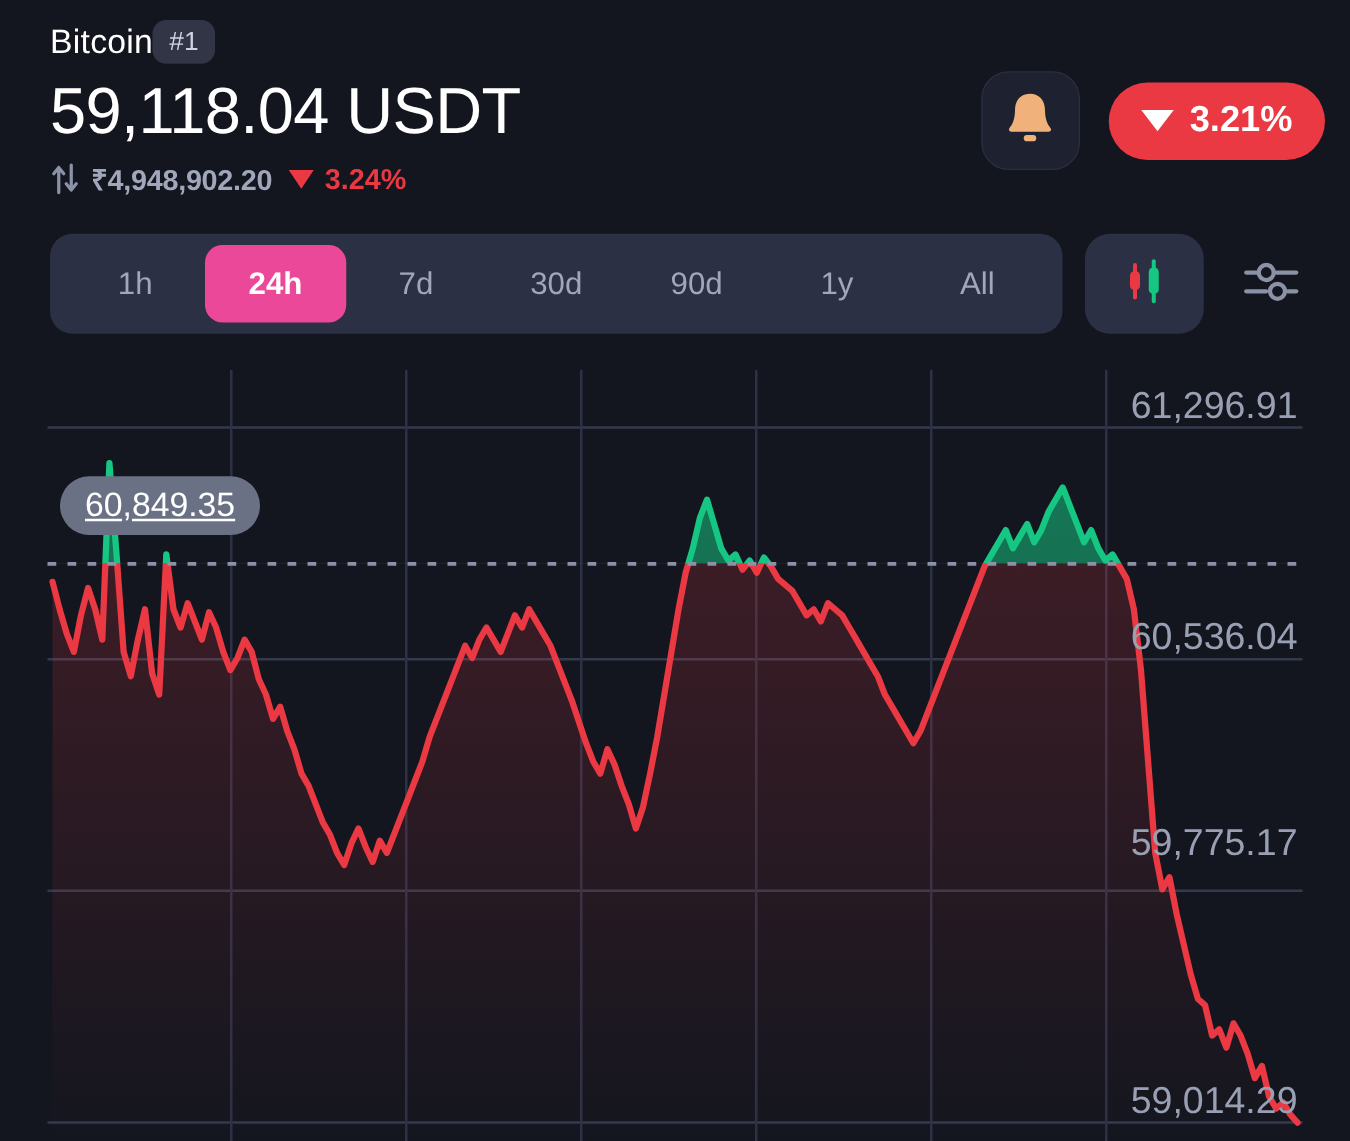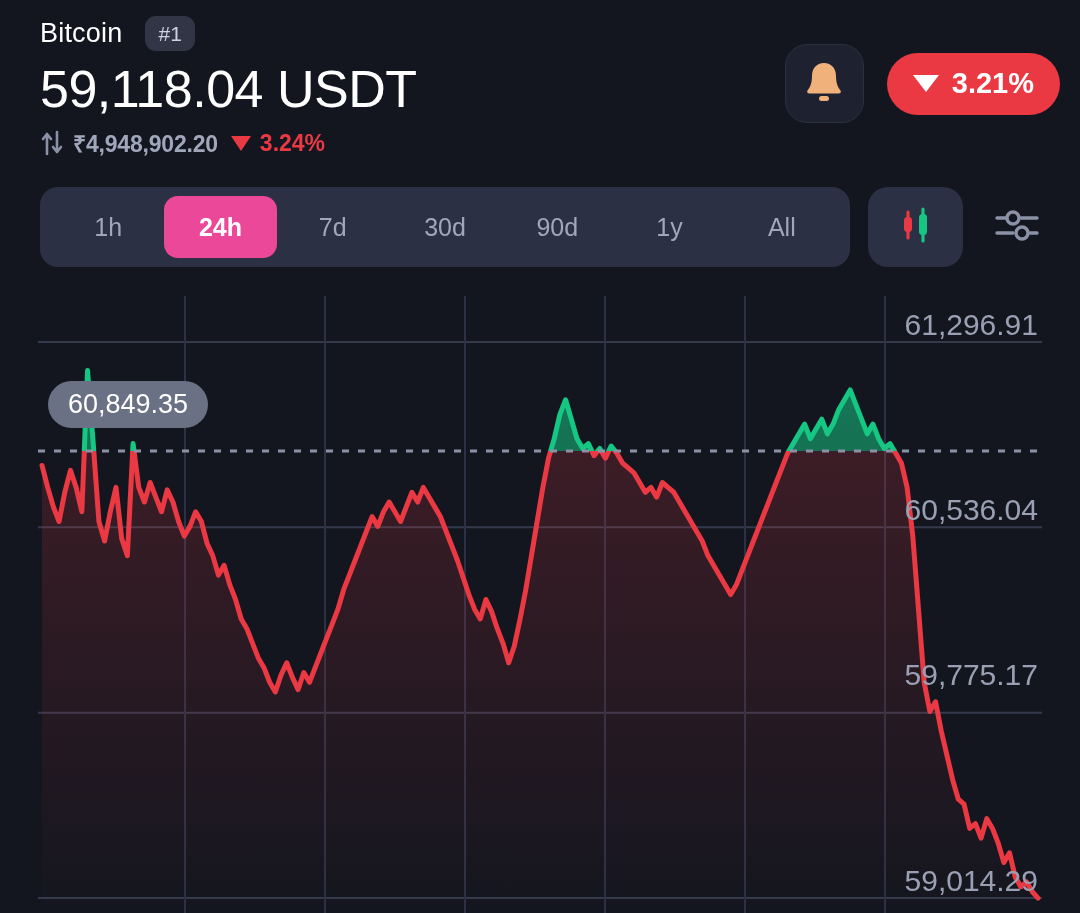--- a/index.html
+++ b/index.html
@@ -6,37 +6,37 @@
   html, body {
     width: 1080px; height: 913px;
     background: #14161f;
     font-family: "Liberation Sans", sans-serif;
     overflow: hidden;
   }
   #app { position: relative; width: 1080px; height: 913px; background: #14161f; }
 
   
   .header { padding: 10px 0 0 40px; }
-  .name-row { display: flex; align-items: center; gap: 23px; height: 46px; }
+  .name-row { display: flex; align-items: center; gap: 0; height: 46px; }
   .coin-name { font-size: 27px; color: #ffffff; font-weight: 400; letter-spacing: .2px; }
   .rank-badge {
     background: #323546; color: #cfd3e0; font-size: 21px;
     border-radius: 11px; padding: 7px 13px; line-height: 1;
   }
   .price-row { display: flex; align-items: center; margin-top: 6px; }
   .price { font-size: 52px; color: #ffffff; font-weight: 400; letter-spacing: -.5px; line-height: 1.06; }
   .sub-row { display: flex; align-items: center; gap: 9px; margin-top: 10px; }
   .swap-icon { width: 24px; height: 26px; display: block; }
   .alt-price { font-size: 23px; color: #a1a7bb; font-weight: 700; letter-spacing: -.2px; text-align: right; }
   .sub-caret { width: 0; height: 0; border-left: 10px solid transparent; border-right: 10px solid transparent;
                border-top: 15px solid #ea3943; margin-left: 4px; }
   .sub-change { font-size: 23px; color: #ea3943; font-weight: 700; }
 
   
-  .header-right { position: absolute; top: 44px; right: 20px; display: flex; align-items: center; gap: 23px; }
+  .header-right { position: absolute; top: 57px; right: 20px; display: flex; align-items: center; gap: 23px; }
   .bell-btn {
     width: 79px; height: 79px; border-radius: 22px; background: #1e2130;
     border: 1px solid #2b2f42; display: flex; align-items: center; justify-content: center;
   }
   .pct-badge {
     height: 62px; min-width: 155px; border-radius: 31px; background: #ea3943;
     display: flex; align-items: center; justify-content: center; gap: 13px; padding: 0 26px;
   }
   .pct-caret { width: 0; height: 0; border-left: 13px solid transparent; border-right: 13px solid transparent;
                border-top: 17px solid #ffffff; }
@@ -62,21 +62,21 @@
   
   .chart-area { position: absolute; left: 0; top: 296px; width: 1080px; height: 617px; }
   .chart-svg { display: block; }
   .axis-label {
     position: absolute; right: 42px; color: #9aa0b4; font-size: 30px; white-space: nowrap;
   }
   .tooltip-pill {
     position: absolute; left: 48px; top: 400px; height: 47px; padding: 0 20px;
     background: #6b7185; border-radius: 24px; display: flex; align-items: center;
   }
-  .tooltip-text { color: #ffffff; font-size: 27px; font-weight: 400; }
+  .tooltip-text { color: #ffffff; font-size: 27px; font-weight: 400; text-decoration: underline; }
 </style>
 </head>
 <body>
 
 <div id="app">
 
   <div class="header">
     <div class="name-row">
       <div class="coin-name">Bitcoin</div>
       <div class="rank-badge">#1</div>

